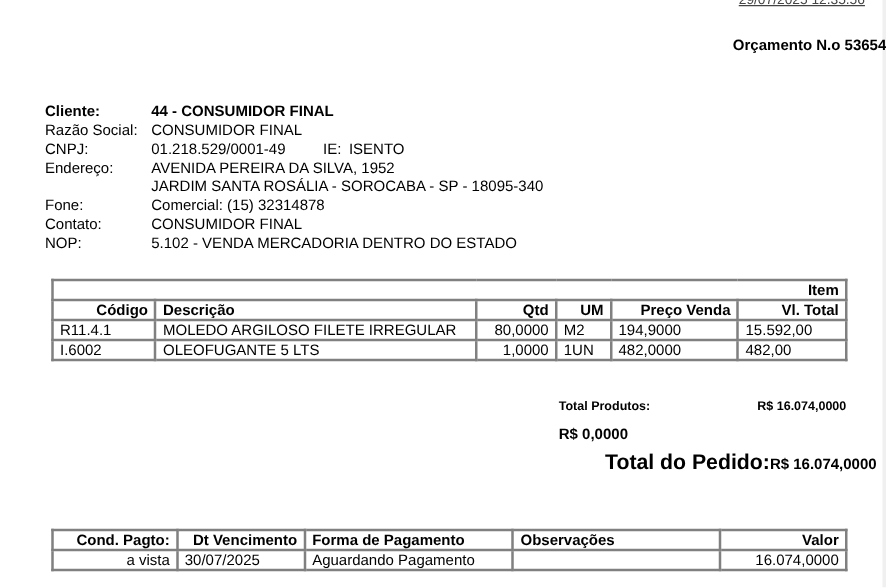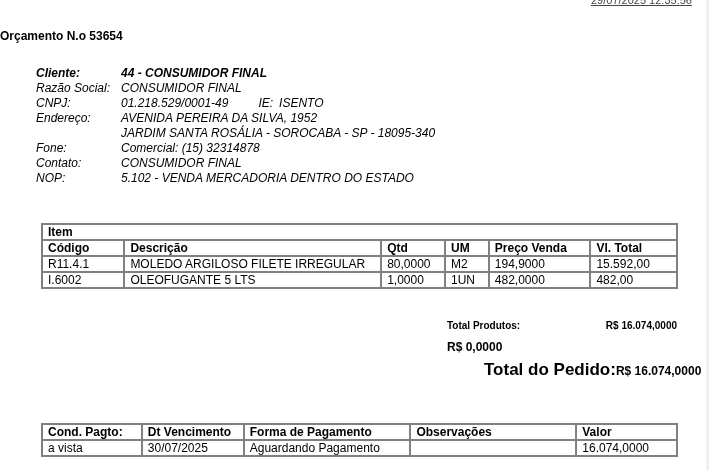--- a/index.html
+++ b/index.html
@@ -1,33 +1,33 @@
 <!DOCTYPE html>
 <html><head>
 <meta charset="utf-8">
 <style>
   * { box-sizing: border-box; margin: 0; padding: 0; }
   html, body { width: 709px; height: 470px; background: #ffffff; overflow: hidden; }
   body { position: relative; font-family: "Liberation Sans", sans-serif; color: #000; font-size: 12px; }
   .scroll-strip { position: absolute; right: 0; top: 0; width: 3px; height: 470px; background: #f0f0f0; }
   .timestamp { position: absolute; left: 591px; top: -6px; font-size: 11px; color: #444; text-decoration: underline; white-space: nowrap; }
-  .title { position: absolute; left: 0; width: 709px; top: 29px; text-align: left; font-weight: bold; font-size: 12px; }
-  .info { position: absolute; left: 36px; top: 66px; font-style: italic; }
+  .title { position: absolute; left: 0; width: 709px; top: 29px; text-align: right; font-weight: bold; font-size: 12px; }
+  .info { position: absolute; left: 36px; top: 82px; }
   .info-row { display: flex; height: 15px; line-height: 15px; font-size: 12px; white-space: nowrap; }
   .info-row .lbl { width: 85px; }
   .info-row .val { }
   .info-row.bold { font-weight: bold; }
   .ie { margin-left: 30px; }
   table { border-collapse: collapse; position: absolute; left: 41px; width: 637px; font-size: 12px; }
   table td, table th { border: 2px solid #808080; height: 16px; line-height: 13px; padding: 0 5px; white-space: nowrap; }
   table { border: 2px solid #6a6a6a; }
   th { font-weight: bold; }
   .items { top: 223px; }
   .payments { top: 423px; }
-  .c { text-align: left; }
+  .c { text-align: right; }
   .r { text-align: left; }
   .l { text-align: left; }
   .totals { position: absolute; left: 447px; top: 320px; width: 230px; }
   .tot-row { display: flex; justify-content: space-between; align-items: baseline; white-space: nowrap; }
   .tot-row.p { font-weight: bold; font-size: 10px; height: 20px; }
   .tot-row.d { font-size: 12px; height: 20px; }
   .tot-row.d .v { font-weight: bold; }
   .tot-row.g .k { font-weight: bold; font-size: 17px; margin-left: 37px; }
   .tot-row.g .v { font-weight: bold; font-size: 12px; }
 </style>

